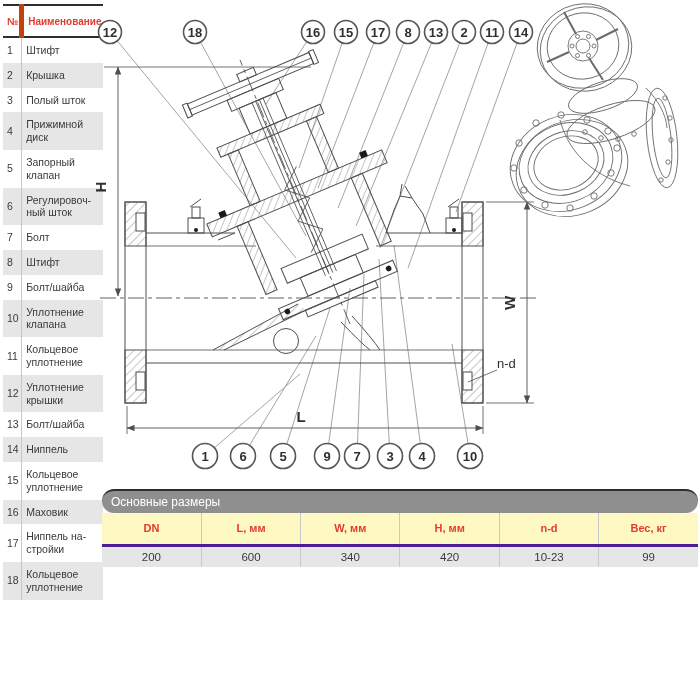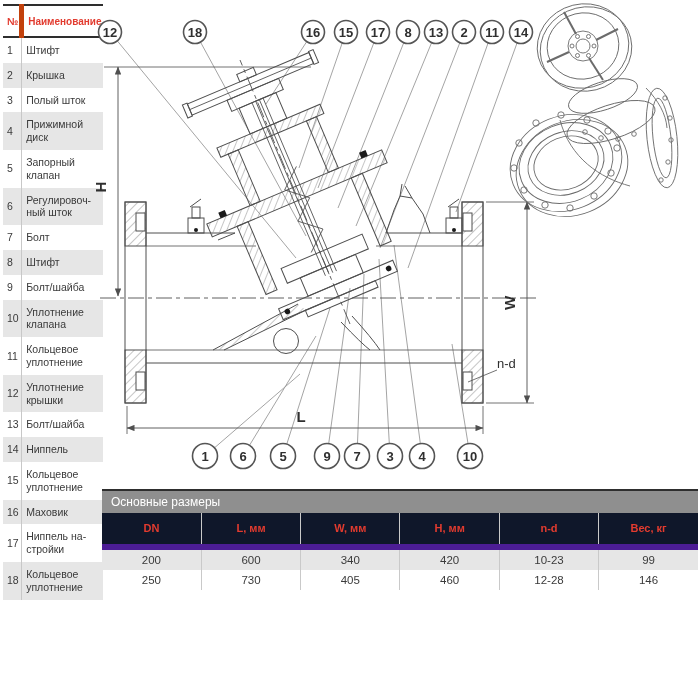--- a/index.html
+++ b/index.html
@@ -13,24 +13,24 @@
         padding:10px 1px 9px 4px;border-bottom:2px solid #2e2e2e;white-space:nowrap;}
   table.parts thead th.h-name{border-left:5px solid #c2410c;}
   table.parts td{font-size:10.5px;color:#3a3a3a;padding:6px 1px 6px 4px;line-height:1.22;vertical-align:middle;}
   table.parts td.num{width:20px;}
   table.parts td.nm{border-left:1px solid #c8c8c8;}
   table.parts tbody tr:nth-child(even){background:#e6e6e6;}
 
   
   .dims-wrap{position:absolute;left:102px;top:489px;width:596px;}
   .dims-title{background:#8f8f8f;color:#fff;font-size:12px;padding:4px 0 4px 9px;
-        border-top:2px solid #2e2e2e;}
+        border-top:2px solid #2e2e2e;border-radius:12px;}
   table.dims{border-collapse:collapse;width:100%;table-layout:fixed;}
   table.dims th{color:#e23b2f;font-size:11px;font-weight:bold;text-align:center;
-        padding:9px 0 10px;border-bottom:6px solid #4c1d95;background:#0f172a;}
+        padding:9px 0 10px;border-bottom:3px solid #4c1d95;background:#fef9c3;}
   table.dims th + th, table.dims td + td{border-left:1px solid #c9c9c9;}
   table.dims td{text-align:center;font-size:11.5px;color:#3a3a3a;padding:4px 4px;}
   table.dims tbody tr:nth-child(odd){background:#e6e6e6;}
 
   
   svg.drawing{position:absolute;left:0;top:0;}
   text{font-family:"Liberation Sans",sans-serif;}
   .callout-num{font-size:13px;font-weight:bold;fill:#2f2f2f;text-anchor:middle;}
   .dim-label{font-size:15px;font-weight:bold;fill:#2f2f2f;text-anchor:middle;}
   .nd-label{font-size:13px;fill:#2f2f2f;}
@@ -415,25 +415,17 @@
       </thead>
       <tbody>
           <tr>
             <td>200</td>
             <td>600</td>
             <td>340</td>
             <td>420</td>
             <td>10-23</td>
             <td>99</td>
           </tr>
-          <tr>
-            <td>250</td>
-            <td>730</td>
-            <td>405</td>
-            <td>460</td>
-            <td>12-28</td>
-            <td>146</td>
-          </tr>
         </tbody>
     </table>
   </div>
 
 </div>
 
 </body></html>

